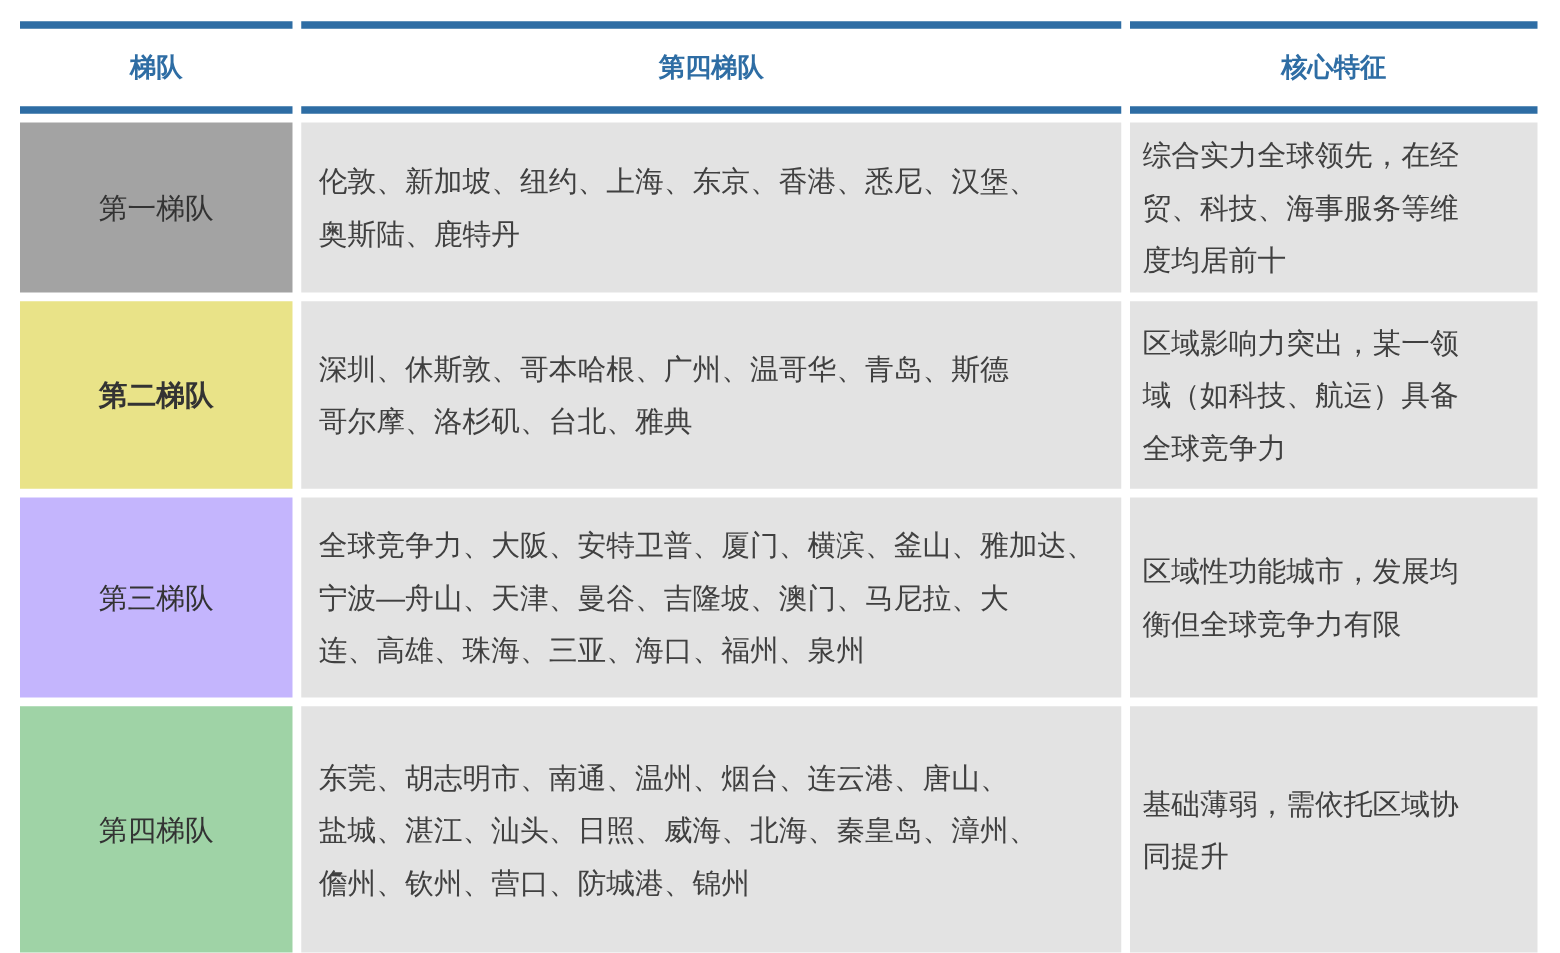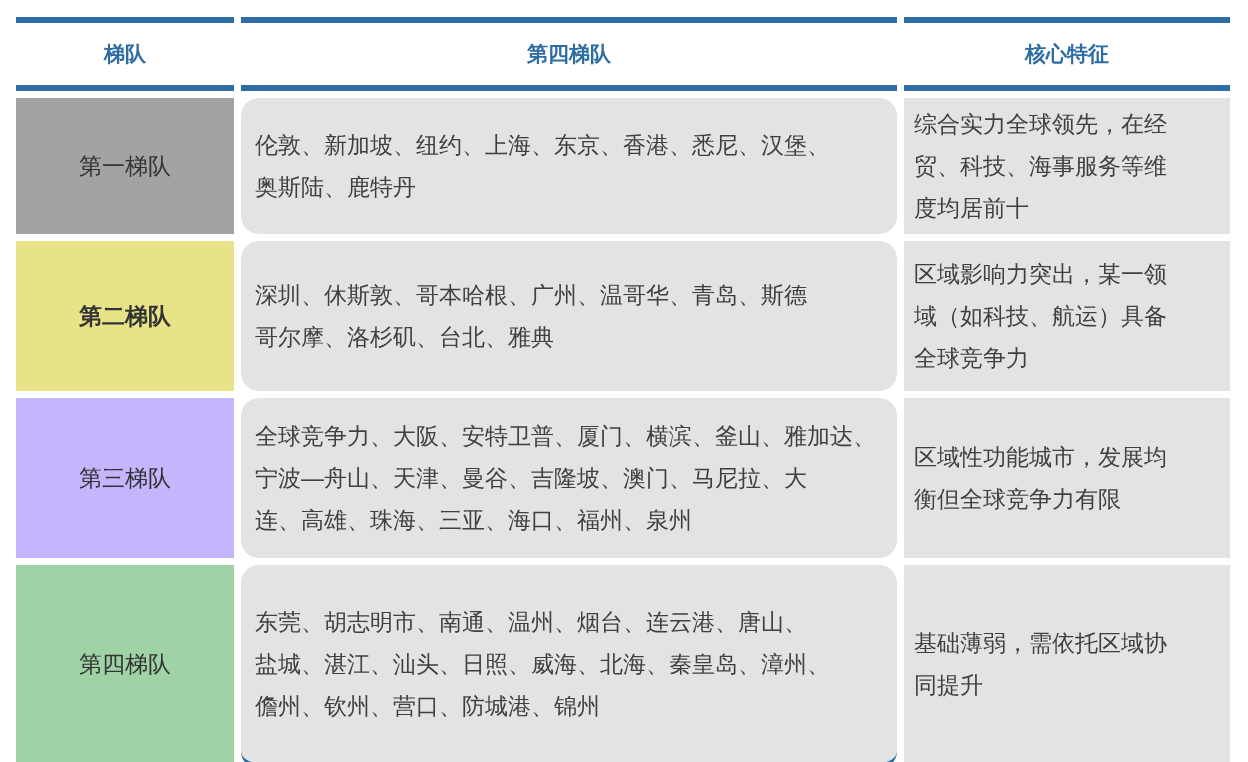--- a/index.html
+++ b/index.html
@@ -46,21 +46,21 @@
     text-align: center;
     color: #333333;
     font-weight: normal;
   }
   td.cities-cell, td.features-cell {
     background: #e3e3e3;
     white-space: pre-line;
     line-height: 42px;
     text-align: left;
   }
-  td.cities-cell { padding: 4px 14px; border-radius: 18px; }
+  td.cities-cell { padding: 4px 14px; }
   td.features-cell { padding: 4px 14px 4px 10px; margin-top: 48px; }
 
   tr.row-0 td { height: 128px; }
   tr.row-1 td { height: 142px; }
   tr.row-2 td { height: 152px; }
   tr.row-3 td { height: 190px; }
 
   tr.row-3 td {
     border-bottom: 6px solid #2e6da4;
   }

